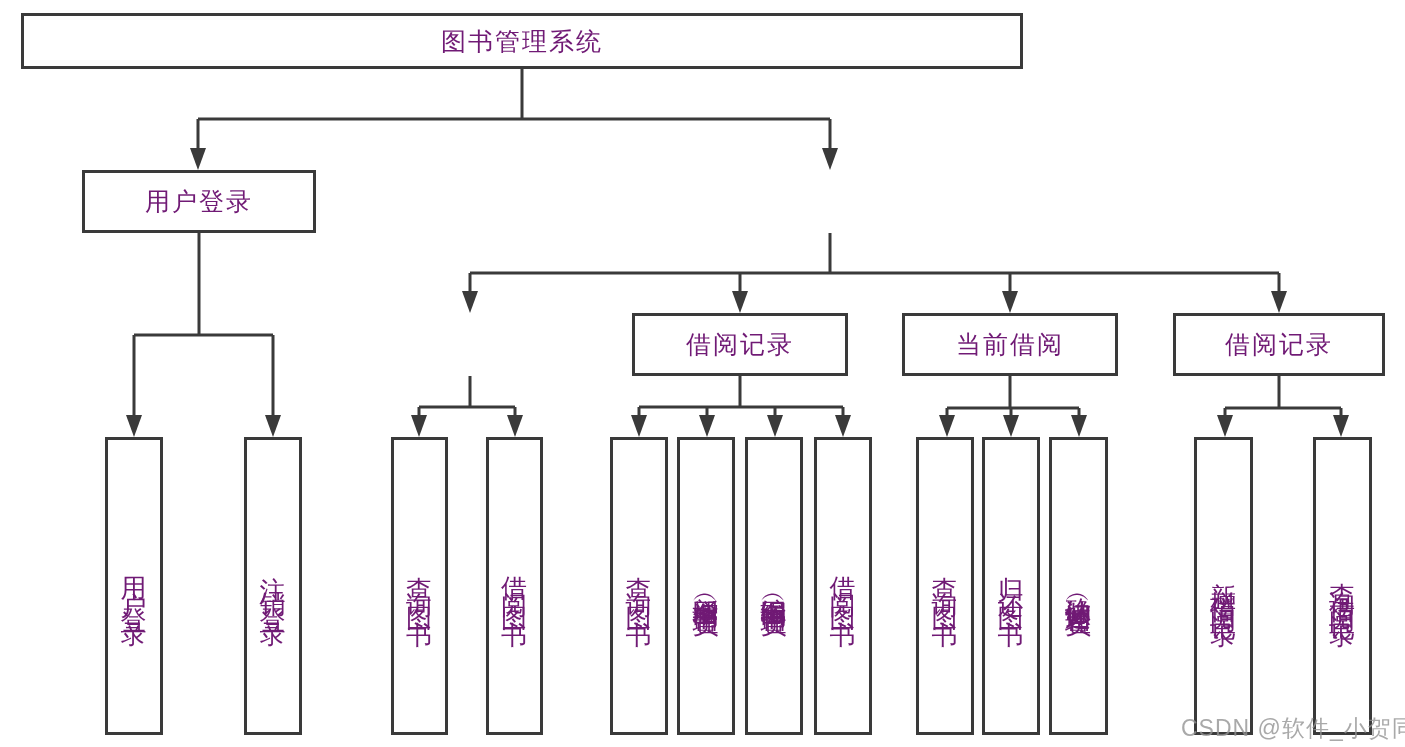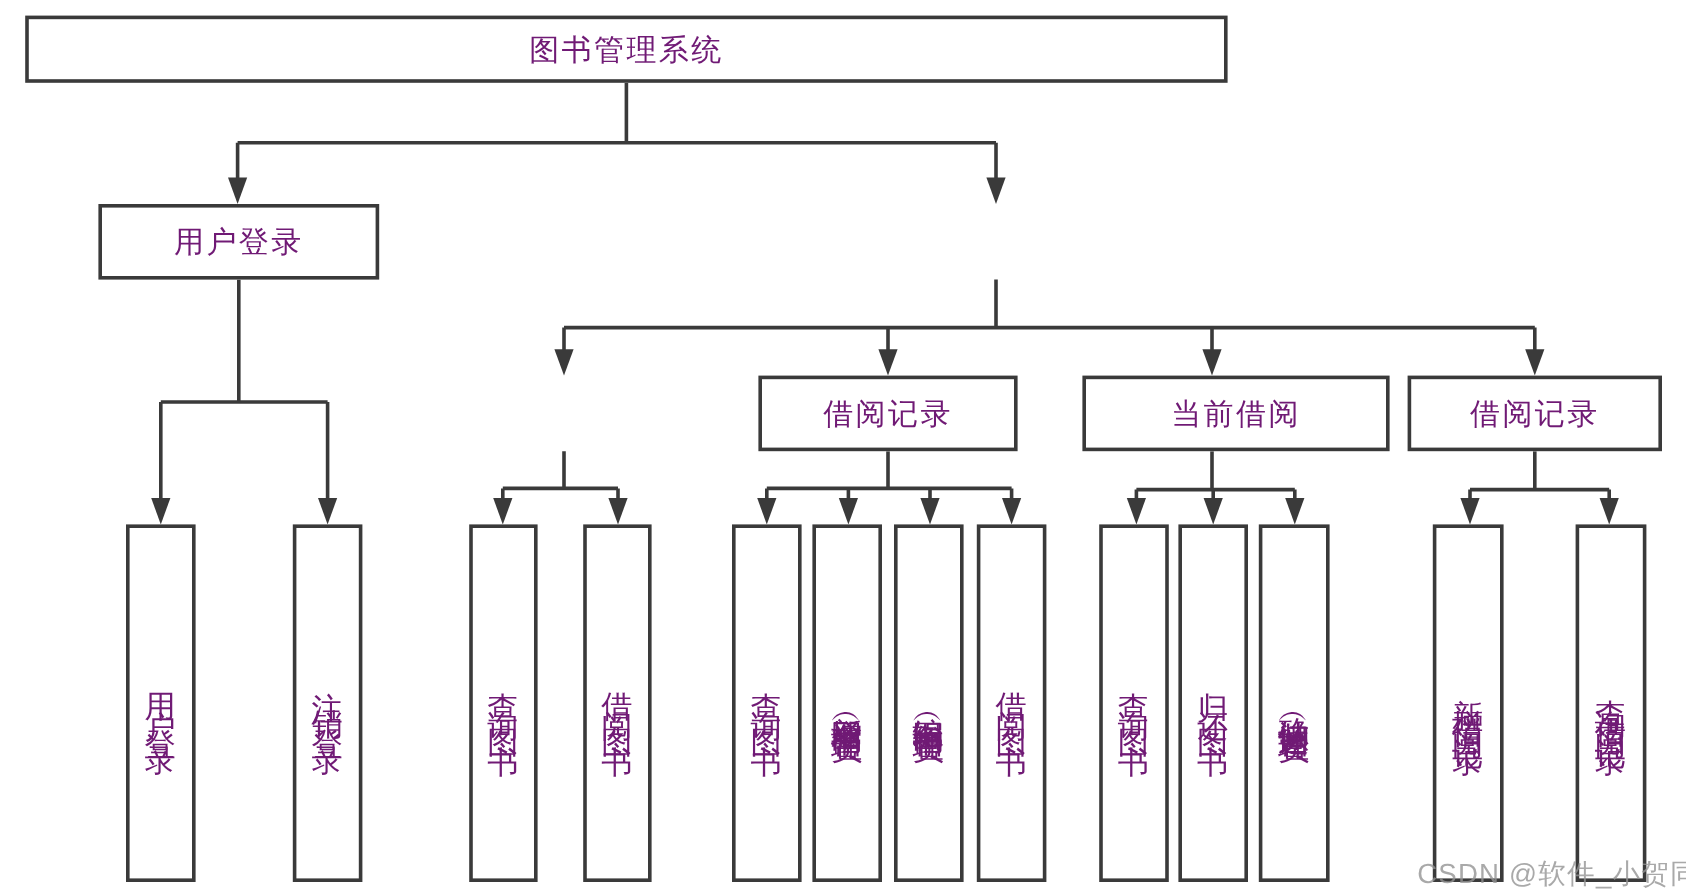--- a/index.html
+++ b/index.html
@@ -70,21 +70,21 @@
       <polygon points="1217,415 1233,415 1225,437"></polygon>
       <polygon points="1333,415 1349,415 1341,437"></polygon>
     </g>
   </svg>
 
   <div class="node hbox" style="left:21px; top:13px; width:1002px; height:56px;">图书管理系统</div>
 
   <div class="node hbox" style="left:82px; top:170px; width:234px; height:63px;">用户登录</div>
 
   <div class="node hbox" style="left:632px; top:313px; width:216px; height:63px;">借阅记录</div>
-  <div class="node hbox" style="left:902px; top:313px; width:256px; height:63px;">当前借阅</div>
+  <div class="node hbox" style="left:902px; top:313px; width:216px; height:63px;">当前借阅</div>
   <div class="node hbox" style="left:1173px; top:313px; width:212px; height:63px;">借阅记录</div>
 
   <div class="node vbox" style="left:105px; top:437px; width:58px; height:298px;">用户登录</div>
   <div class="node vbox" style="left:244px; top:437px; width:58px; height:298px;">注销登录</div>
 
   <div class="node vbox" style="left:391px; top:437px; width:57px; height:298px;">查询图书</div>
   <div class="node vbox" style="left:486px; top:437px; width:57px; height:298px;">借阅图书</div>
 
   <div class="node vbox" style="left:610px; top:437px; width:58px; height:298px;">查询图书</div>
   <div class="node vbox dense" style="left:677px; top:437px; width:58px; height:298px;">新增图书（管理员）</div>

